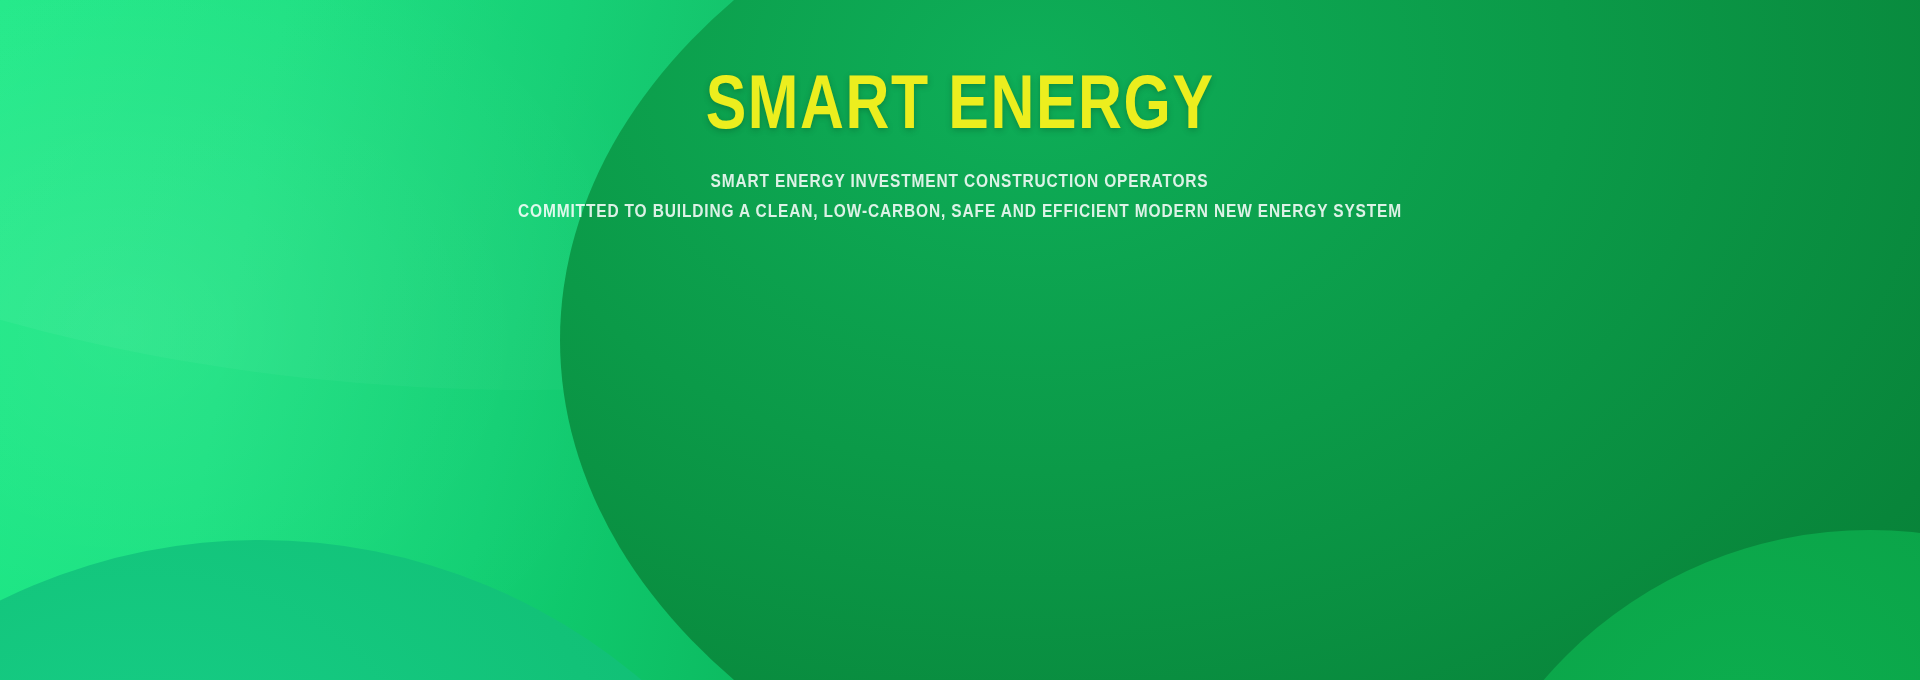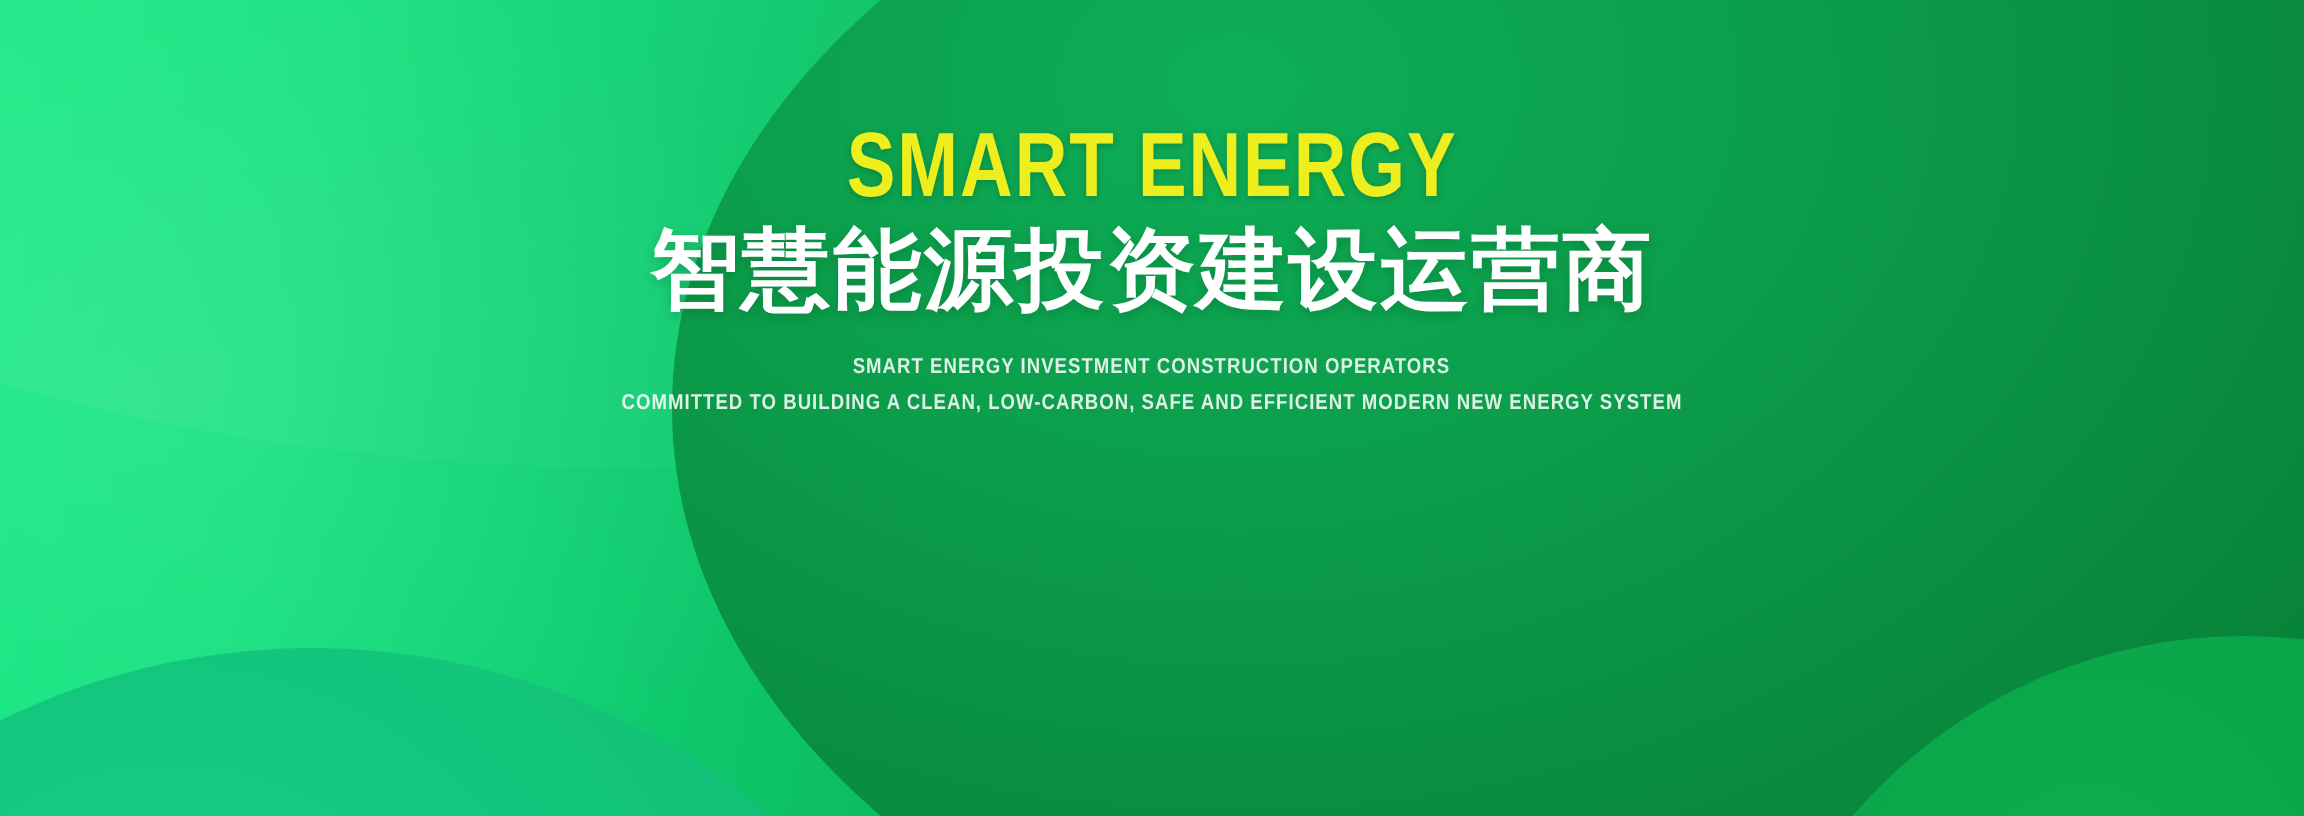--- a/index.html
+++ b/index.html
@@ -109,21 +109,21 @@
   }
 
   
   .content {
     position: absolute;
     inset: 0;
     display: flex;
     flex-direction: column;
     align-items: center;
     justify-content: flex-start;
-    padding-top: 100px;
+    padding-top: 64px;
     box-sizing: border-box;
   }
 
   .title-en {
     color: #ecee1e;
     font-size: 76px;
     font-weight: bold;
     letter-spacing: 2px;
     line-height: 1;
     transform: scaleX(0.80);
@@ -182,21 +182,20 @@
     <div class="blob blob-tr-small"></div>
     <div class="blob blob-center-dark"></div>
     <div class="blob blob-br"></div>
     <div class="blob blob-bl"></div>
   </div>
 
   <div class="content">
 
     <h1 class="title-en">SMART ENERGY</h1>
 
-    <h2 class="title-cn">智慧能源投资建设运营商</h2>
 
 
     <p class="tagline tagline-1">SMART ENERGY INVESTMENT CONSTRUCTION OPERATORS</p>
 
     <p class="tagline tagline-2">COMMITTED TO BUILDING A CLEAN, LOW-CARBON, SAFE AND EFFICIENT MODERN NEW ENERGY SYSTEM</p>
 
   </div>
 </div>
 
 </body></html>

